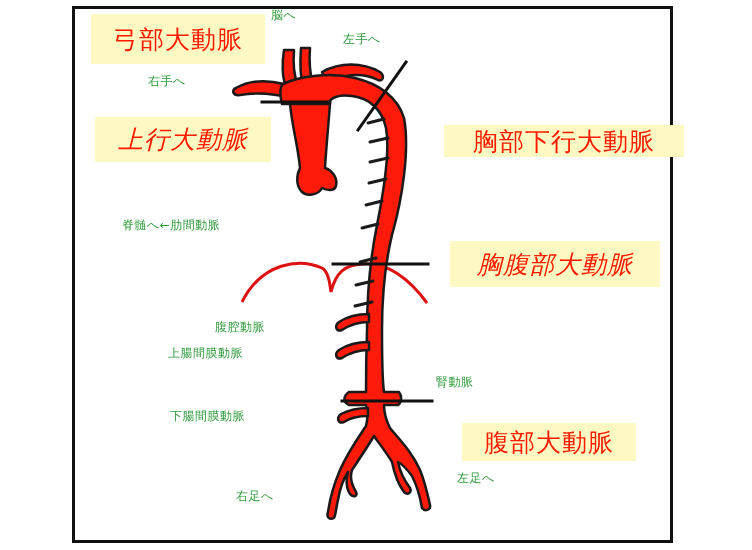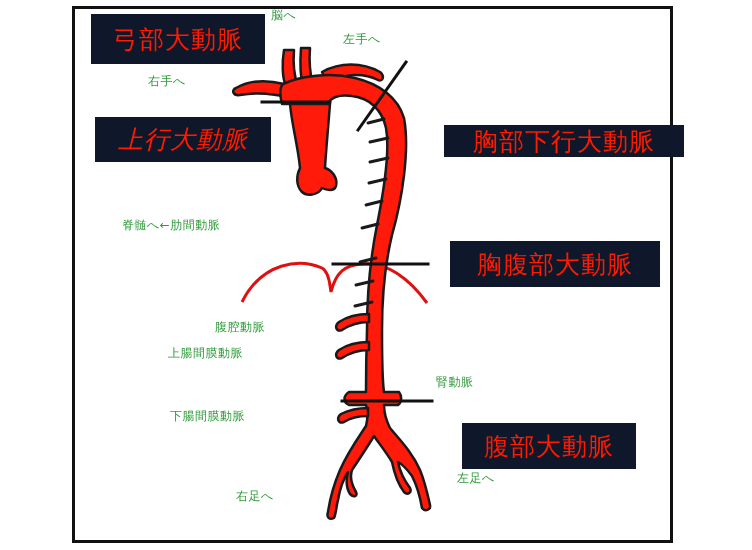--- a/index.html
+++ b/index.html
@@ -1,21 +1,21 @@
 <!DOCTYPE html>
 <html><head>
 <meta charset="utf-8">
 <style>
   html, body { margin:0; padding:0; background:#ffffff; }
   body { width:752px; height:550px; position:relative; overflow:hidden;
          font-family:"DejaVu Sans", sans-serif; }
   .frame { position:absolute; left:72px; top:6px; width:601px; height:537px;
            border:3px solid #111; box-sizing:border-box; background:#fff; }
   .diagram { position:absolute; left:0; top:0; width:752px; height:550px; }
-  .region-label { position:absolute; background:#0f172a; color:#ff1a00;
+  .region-label { position:absolute; background:#fef9c3; color:#ff1a00;
                   font-size:25px; line-height:1; display:flex; align-items:center;
                   justify-content:center; letter-spacing:1px; white-space:nowrap; }
   .branch-label { position:absolute; color:#2e9a3a; font-size:12px; line-height:1;
                   white-space:nowrap; letter-spacing:0.5px; }
   .bottom-cut { position:absolute; left:0; top:543px; width:752px; height:7px; background:#fff; }
 </style>
 </head>
 <body>
 
 <div class="frame"></div>
@@ -78,22 +78,22 @@
     <line x1="262" y1="102" x2="330" y2="102"></line>
     <line x1="358" y1="130" x2="406" y2="62"></line>
     <line x1="333" y1="264" x2="428" y2="264"></line>
     <line x1="342" y1="401" x2="432" y2="401"></line>
   </g>
 </svg>
 
 <div class="region-label" style="left:91px;top:14px;width:174px;height:50px;">弓部大動脈</div>
 <div class="region-label" style="left:95px;top:117px;width:176px;height:45px;font-style:italic;">上行大動脈</div>
 <div class="region-label" style="left:444px;top:125px;width:240px;height:32px;text-align:center;">胸部下行大動脈</div>
-<div class="region-label" style="left:450px;top:241px;width:210px;height:46px;">胸腹部大動脈</div>
-<div class="region-label" style="left:462px;top:423px;width:174px;height:46px;">腹部大動脈</div>
+<div class="region-label" style="left:450px;top:241px;width:210px;height:46px;font-style:italic;">胸腹部大動脈</div>
+<div class="region-label" style="left:462px;top:423px;width:174px;height:38px;">腹部大動脈</div>
 
 <div class="branch-label" style="left:271px;top:9px;">脳へ</div>
 <div class="branch-label" style="left:343px;top:33px;">左手へ</div>
 <div class="branch-label" style="left:148px;top:75px;">右手へ</div>
 <div class="branch-label" style="left:122px;top:219px;">脊髄へ←肋間動脈</div>
 <div class="branch-label" style="left:215px;top:321px;">腹腔動脈</div>
 <div class="branch-label" style="left:168px;top:347px;">上腸間膜動脈</div>
 <div class="branch-label" style="left:436px;top:376px;">腎動脈</div>
 <div class="branch-label" style="left:170px;top:410px;">下腸間膜動脈</div>
 <div class="branch-label" style="left:236px;top:490px;">右足へ</div>

